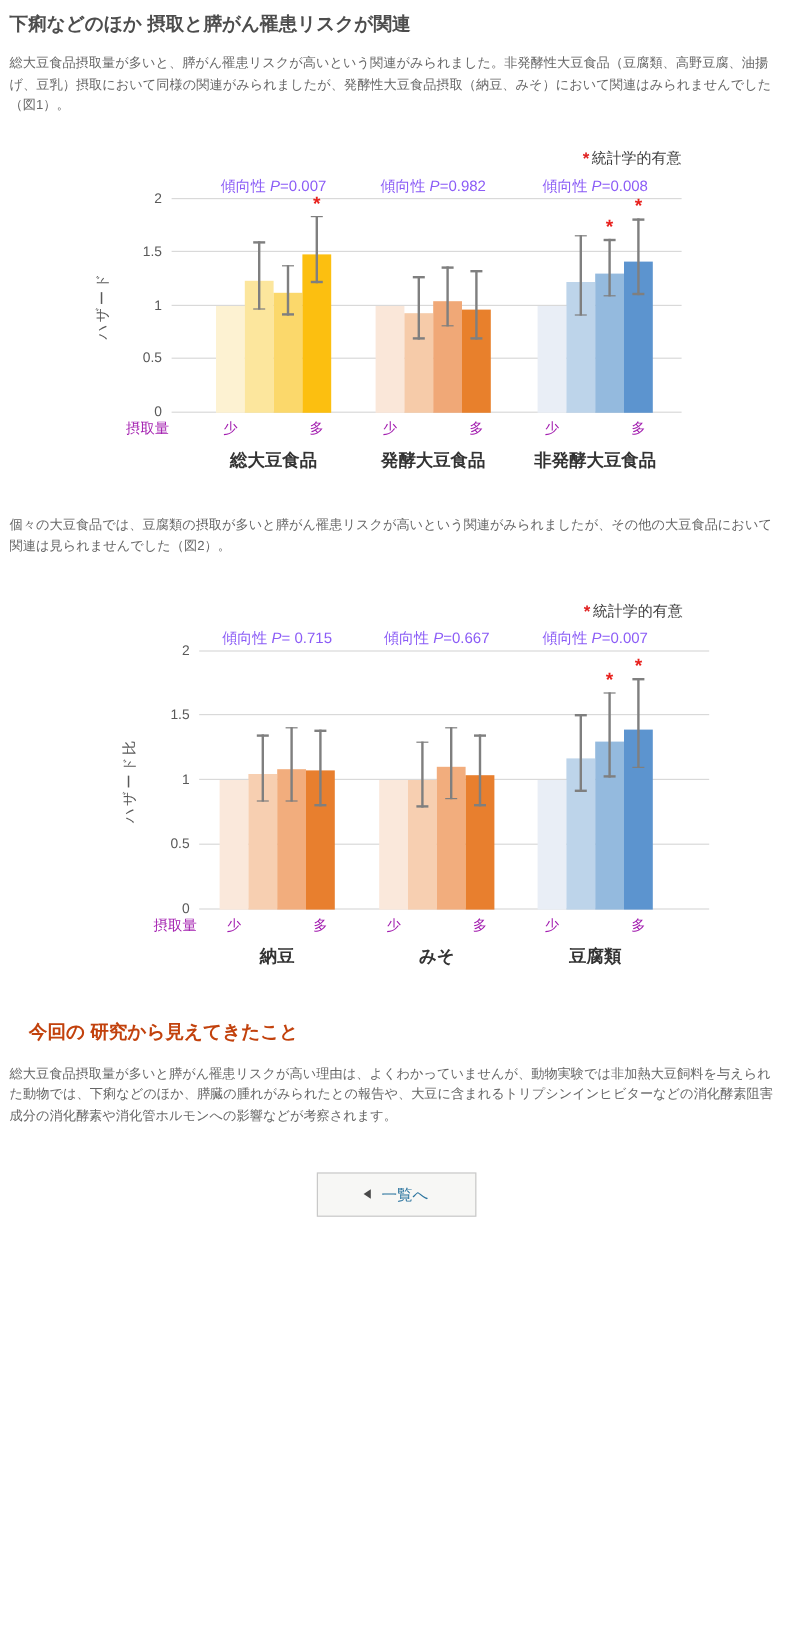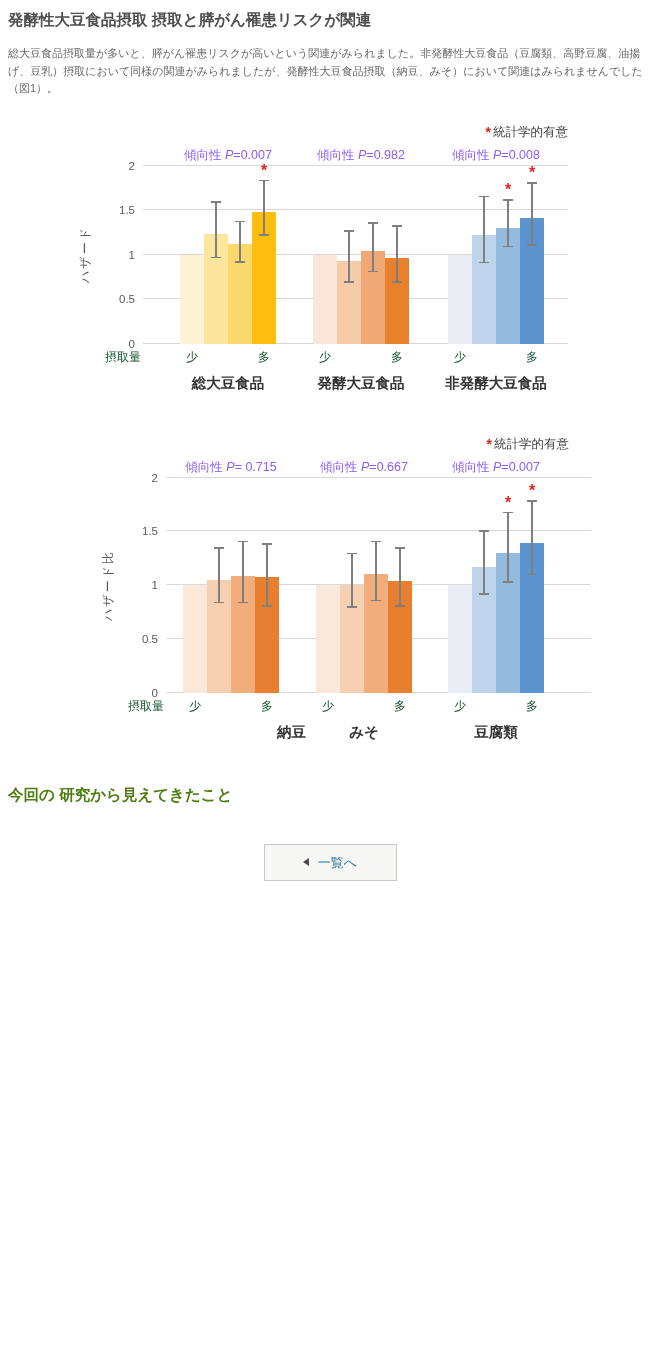--- a/index.html
+++ b/index.html
@@ -1,19 +1,19 @@
 <!DOCTYPE html>
 <html><head>
 <meta charset="utf-8">
 <style>
   html,body{margin:0;padding:0;background:#fff;}
   body{width:660px;font-family:"Liberation Sans","DejaVu Sans",sans-serif;color:#666;}
   .page{padding:8px 8px 0 8px;box-sizing:border-box;}
   h1.title{font-size:15.5px;font-weight:bold;color:#4d4d4d;margin:2px 0 14px 0;}
-  h2.section{font-size:15.5px;font-weight:bold;color:#4d7c0f;margin:36px 0 16px 0;}
+  h2.section{font-size:15.5px;font-weight:bold;color:#c2410c;margin:36px 0 16px 16px;}
   p.body-text{font-size:11px;line-height:17.5px;margin:0;}
   p.para{margin-top:14px;}
   p.p2{margin-top:30px;}
   p.p3{margin-top:0;}
 
   figure{margin:0;}
   .fig1{margin-top:26px;}
   .fig2{margin-top:36px;}
   .chart-canvas{position:relative;}
   .legend-row{height:22px;font-size:12.5px;color:#3f3f3f;text-align:right;box-sizing:border-box;}
@@ -25,39 +25,39 @@
   .ytick{position:absolute;left:-36px;width:28px;text-align:right;font-size:11.5px;color:#595959;}
   .ylabel-col{position:absolute;left:-68px;top:0;bottom:0;width:20px;display:flex;align-items:center;justify-content:center;}
   .ylabel-col span{transform:rotate(-90deg);white-space:nowrap;font-size:12px;color:#595959;letter-spacing:2px;}
   .bar{position:absolute;bottom:0;width:24px;}
   .err{position:absolute;}
   .err-line{position:absolute;left:50%;margin-left:-1px;top:0;bottom:0;width:1.5px;background:#7f7f7f;}
   .err-cap{position:absolute;left:0;right:0;height:1.5px;background:#7f7f7f;}
   .cap-top{top:0;}
   .cap-bot{bottom:0;}
   .sig{position:absolute;width:16px;height:13px;line-height:13px;text-align:center;color:#e8211d;font-weight:bold;font-size:16px;}
-  .xrow{position:relative;height:22px;font-size:12px;color:#14532d;}
+  .xrow{position:relative;height:22px;font-size:12px;color:#a21caf;}
   .xaxis-name{position:absolute;left:-44px;width:42px;text-align:right;top:5px;}
   .xlab{position:absolute;top:5px;width:24px;text-align:center;}
   .grow{position:relative;height:34px;}
   .glabel{position:absolute;top:8px;width:150px;text-align:center;font-size:14.5px;font-weight:bold;color:#333;white-space:nowrap;}
   figcaption{text-align:center;font-size:13px;font-weight:bold;color:#333;}
   .fig1 figcaption{margin-top:45px;}
   .fig2 figcaption{margin-top:57px;}
 
   .btn-row{text-align:center;margin:38px 0 30px 0;}
   .back-btn{display:inline-block;width:133px;box-sizing:border-box;border:1px solid #c9c9c9;background:#f7f7f5;padding:9px 0 8px 0;font-size:13px;color:#2a739e;text-decoration:none;cursor:pointer;}
   .tri{display:inline-block;width:0;height:0;border-top:4px solid transparent;border-bottom:4px solid transparent;border-right:6px solid #4a4a4a;margin-right:9px;vertical-align:1px;}
 </style>
 </head>
 <body>
 
 <main class="page">
 
-  <h1 class="title">発酵性大豆食品摂取 摂取と膵がん罹患リスクが関連</h1>
+  <h1 class="title">下痢などのほか 摂取と膵がん罹患リスクが関連</h1>
 
   <p class="body-text">総大豆食品摂取量が多いと、膵がん罹患リスクが高いという関連がみられました。非発酵性大豆食品（豆腐類、高野豆腐、油揚げ、豆乳）摂取において同様の関連がみられましたが、発酵性大豆食品摂取（納豆、みそ）において関連はみられませんでした（図1）。</p>
 
   <figure class="fig fig1">
     <div class="chart-canvas" id="fig1" style="margin-left: 135px; width: 425px;">
         <div class="legend-row" style="padding-right: 0px;"><span class="legend-marker">*</span><span>統計学的有意</span></div>
         <div class="plabel-row">
           <div class="plabel" style="left: 0px;">傾向性 <i>P</i>=0.007</div>
           <div class="plabel" style="left: 133px;">傾向性 <i>P</i>=0.982</div>
           <div class="plabel" style="left: 268px;">傾向性 <i>P</i>=0.008</div>
@@ -147,20 +147,21 @@
           <div class="xlab" style="left: 377px;">多</div>
         </div>
         <div class="grow">
           <div class="glabel" style="left: 10px;">総大豆食品</div>
           <div class="glabel" style="left: 143px;">発酵大豆食品</div>
           <div class="glabel" style="left: 278px;">非発酵大豆食品</div>
         </div>
       </div>
   </figure>
 
+  <p class="body-text p2">個々の大豆食品では、豆腐類の摂取が多いと膵がん罹患リスクが高いという関連がみられましたが、その他の大豆食品において関連は見られませんでした（図2）。</p>
 
   <figure class="fig fig2">
     <div class="chart-canvas" id="fig2" style="margin-left: 158px; width: 425px;">
         <div class="legend-row" style="padding-right: 22px;"><span class="legend-marker">*</span><span>統計学的有意</span></div>
         <div class="plabel-row">
           <div class="plabel" style="left: -20px;">傾向性 <i>P</i>= 0.715</div>
           <div class="plabel" style="left: 113px;">傾向性 <i>P</i>=0.667</div>
           <div class="plabel" style="left: 245px;">傾向性 <i>P</i>=0.007</div>
         </div>
         <div class="plot" style="height: 215px;">
@@ -240,27 +241,28 @@
         <div class="xrow">
           <div class="xaxis-name">摂取量</div>
           <div class="xlab" style="left: 17px;">少</div>
           <div class="xlab" style="left: 89px;">多</div>
           <div class="xlab" style="left: 150px;">少</div>
           <div class="xlab" style="left: 222px;">多</div>
           <div class="xlab" style="left: 282px;">少</div>
           <div class="xlab" style="left: 354px;">多</div>
         </div>
         <div class="grow">
-          <div class="glabel" style="left: -10px; text-align: right;">納豆</div>
+          <div class="glabel" style="left: -10px;">納豆</div>
           <div class="glabel" style="left: 123px;">みそ</div>
           <div class="glabel" style="left: 255px;">豆腐類</div>
         </div>
       </div>
   </figure>
 
   <h2 class="section">今回の 研究から見えてきたこと</h2>
 
+  <p class="body-text para">総大豆食品摂取量が多いと膵がん罹患リスクが高い理由は、よくわかっていませんが、動物実験では非加熱大豆飼料を与えられた動物では、下痢などのほか、膵臓の腫れがみられたとの報告や、大豆に含まれるトリプシンインヒビターなどの消化酵素阻害成分の消化酵素や消化管ホルモンへの影響などが考察されます。</p>
 
   <div class="btn-row">
     <a class="back-btn"><span class="tri"></span><span>一覧へ</span></a>
   </div>
 
 </main>
 
 </body></html>

